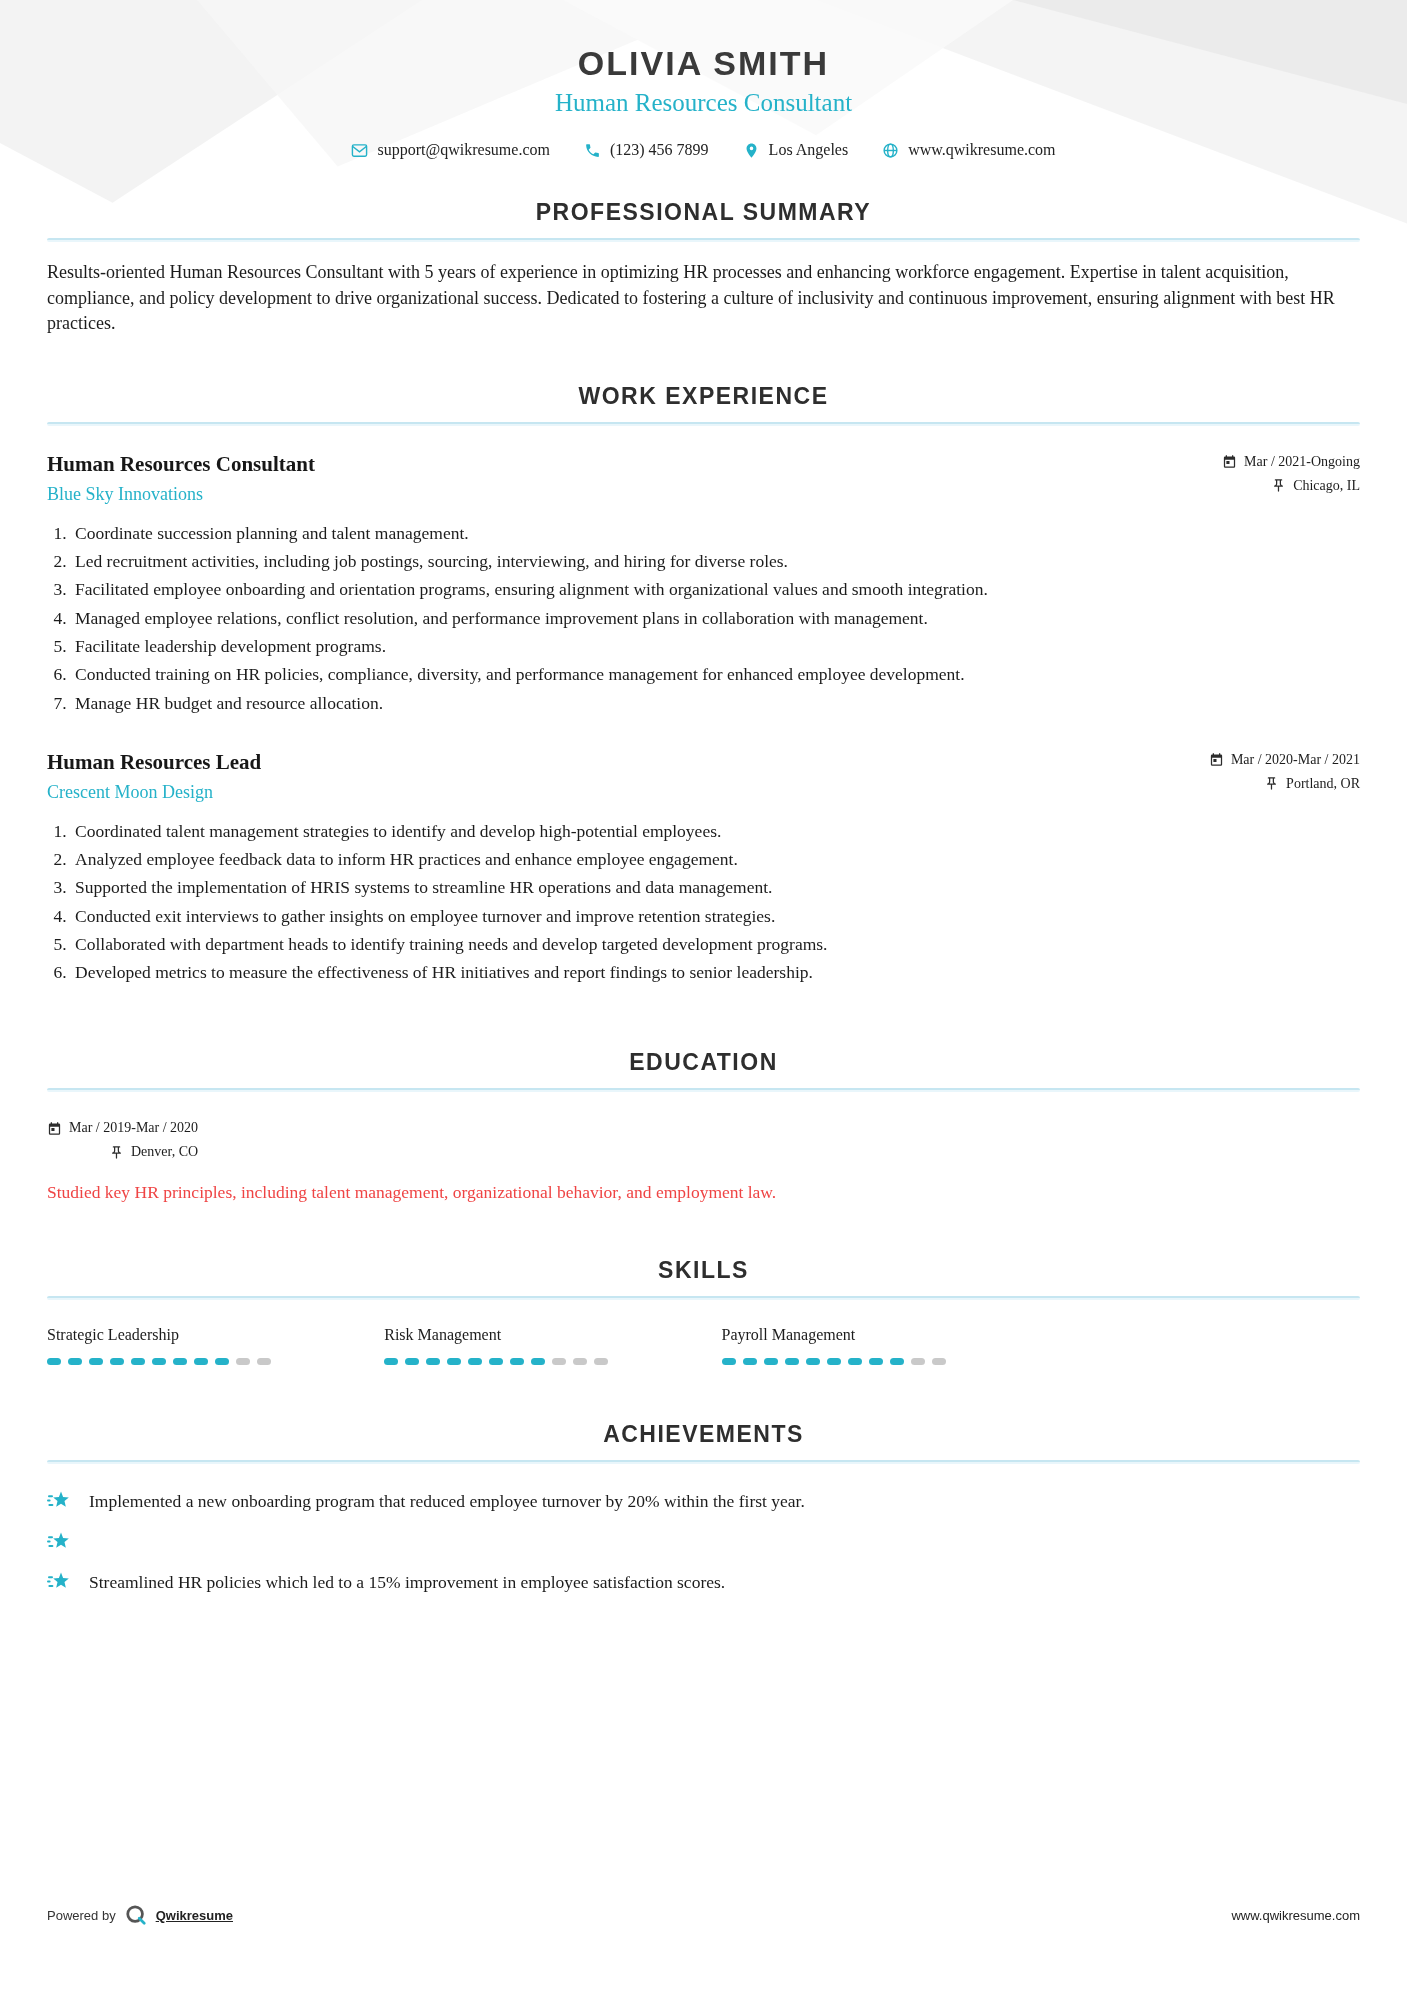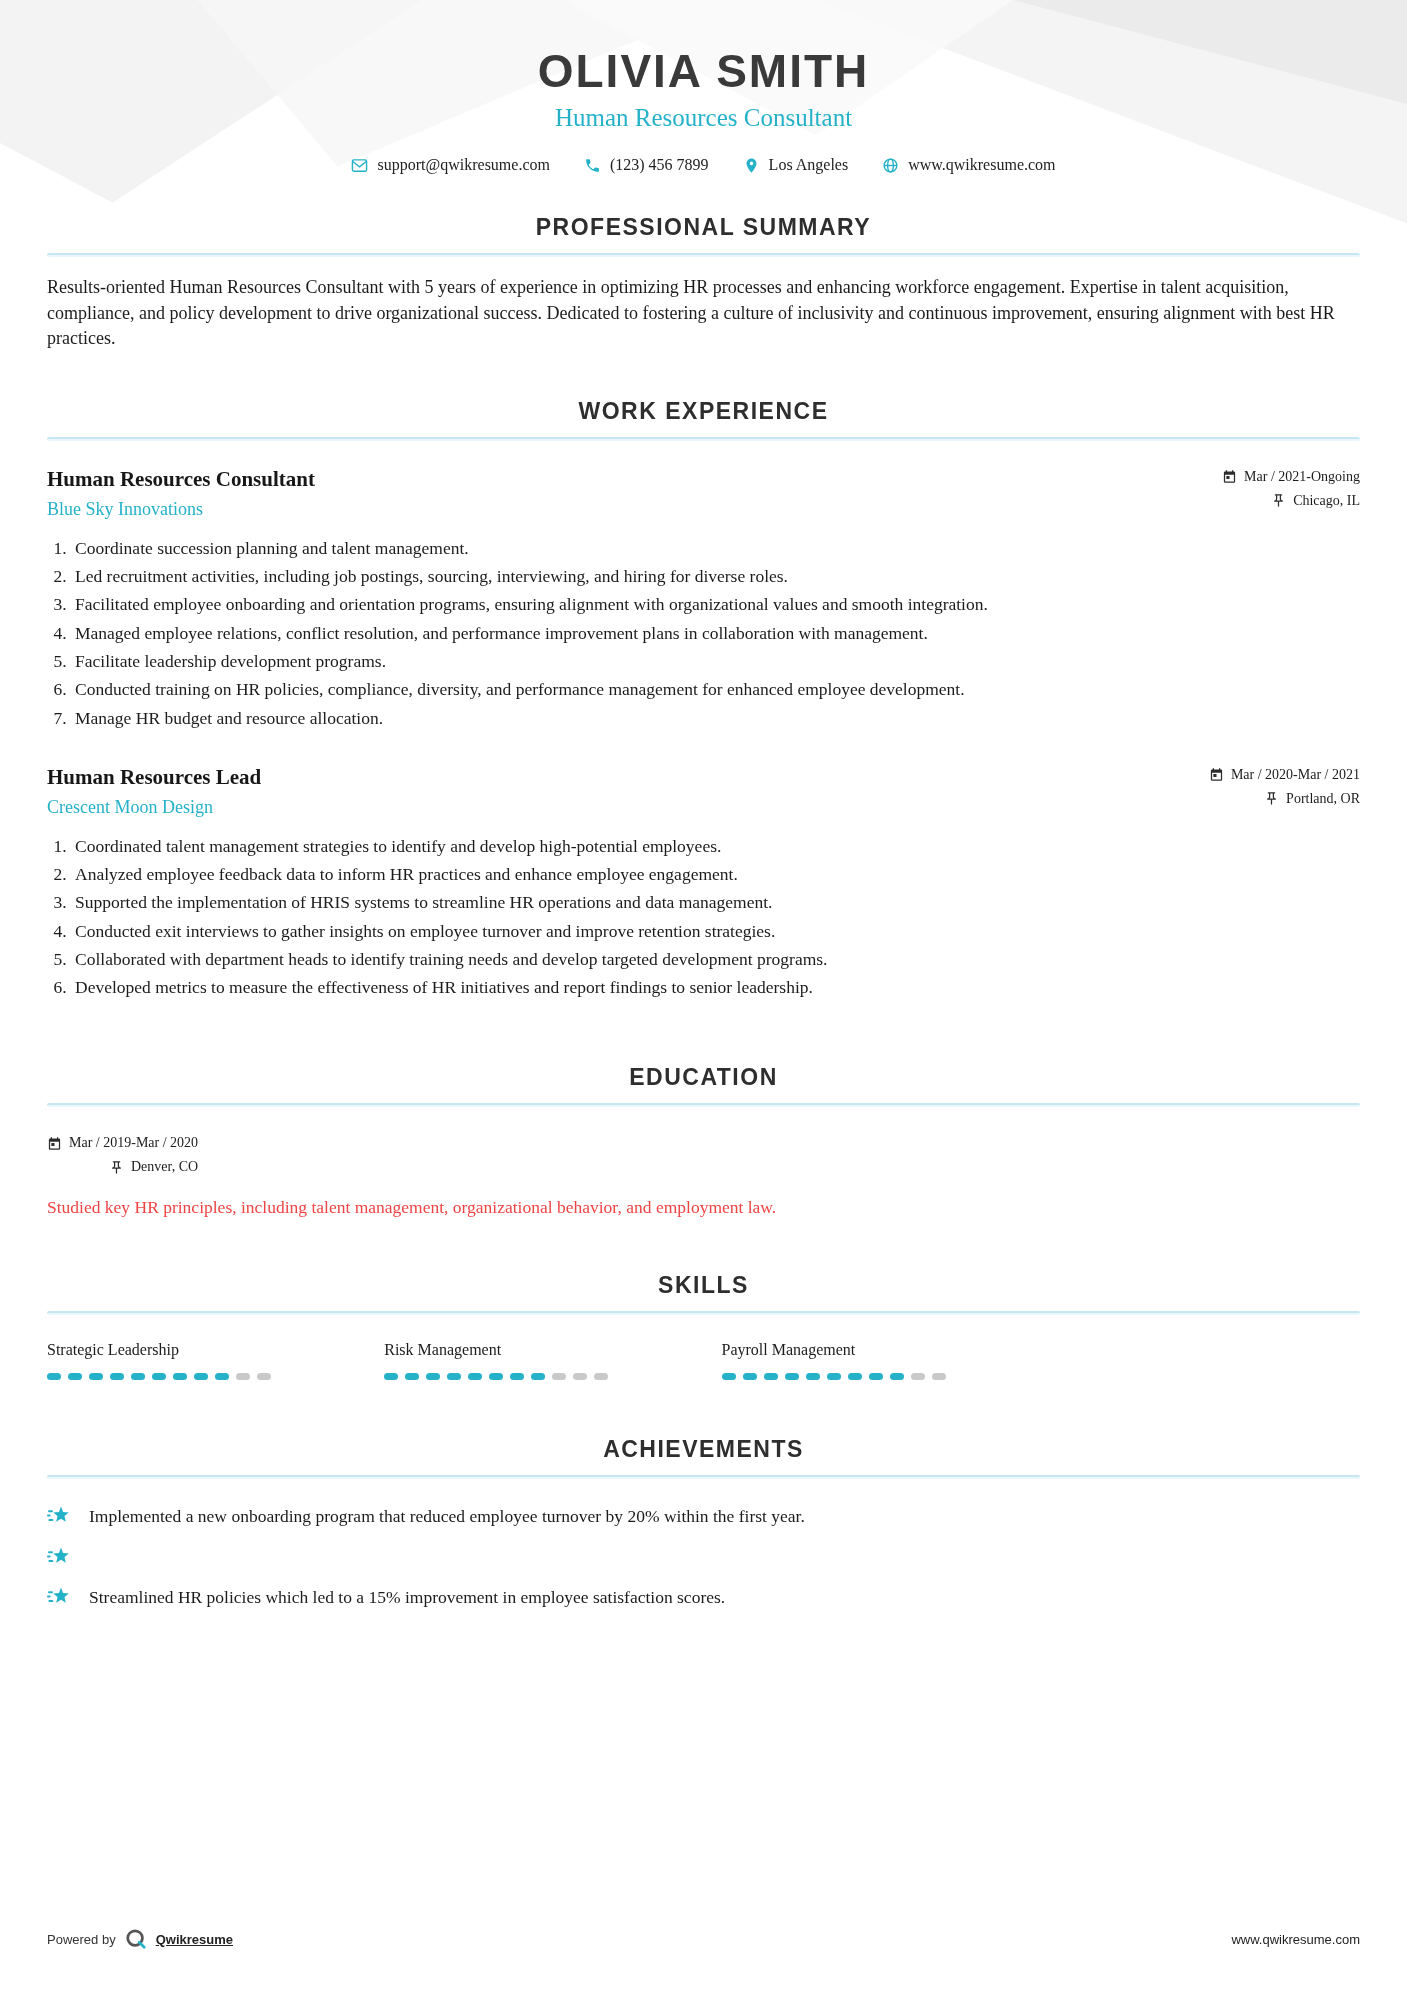--- a/index.html
+++ b/index.html
@@ -26,21 +26,21 @@
   .d4 { background: #e7e7e7; clip-path: polygon(72% 0, 100% 0, 100% 40%); opacity: .7; }
   .d5 { background: #fafafa; clip-path: polygon(40% 0, 72% 0, 58% 52%); opacity: .9; }
 
   .content { position: relative; z-index: 1; padding: 0 47px; }
 
   
   .hdr { text-align: center; padding-top: 44px; }
   .hdr h1 {
     margin: 0;
     font-family: "Liberation Sans", "DejaVu Sans", sans-serif;
-    font-size: 46px;
+    font-size: 34px;
     font-weight: 800;
     letter-spacing: 2px;
     color: #3a3a3a;
   }
   .hdr .person-title {
     margin-top: 6px;
     font-size: 25px;
     color: var(--accent, #25b2c9);
   }
   .contact-row {
@@ -121,21 +121,21 @@
   
   .ach-list { margin-top: 26px; }
   .ach-row { display: flex; align-items: flex-start; gap: 18px; margin-bottom: 17px; }
   .ach-icon { width: 24px; height: 24px; flex: 0 0 auto; margin-top: -1px; }
   .ach-icon svg { width: 100%; height: 100%; display: block; }
   .ach-text { font-size: 17.5px; line-height: 1.35; color: #1c1c1c; }
 
   
   .footer {
     position: absolute;
-    left: 47px; right: 47px; bottom: 40px;
+    left: 47px; right: 47px; bottom: 64px;
     display: flex; justify-content: space-between; align-items: center;
     font-family: "Liberation Sans", "DejaVu Sans", sans-serif;
     font-size: 13px; color: #333;
     z-index: 1;
   }
   .footer-left { display: flex; align-items: center; gap: 9px; }
   .brand-logo { width: 22px; height: 22px; }
   .brand-logo svg { width: 100%; height: 100%; display: block; }
   .brand-name { font-weight: 700; text-decoration: underline; color: #222; }
   .footer-site { color: #222; text-decoration: none; }

